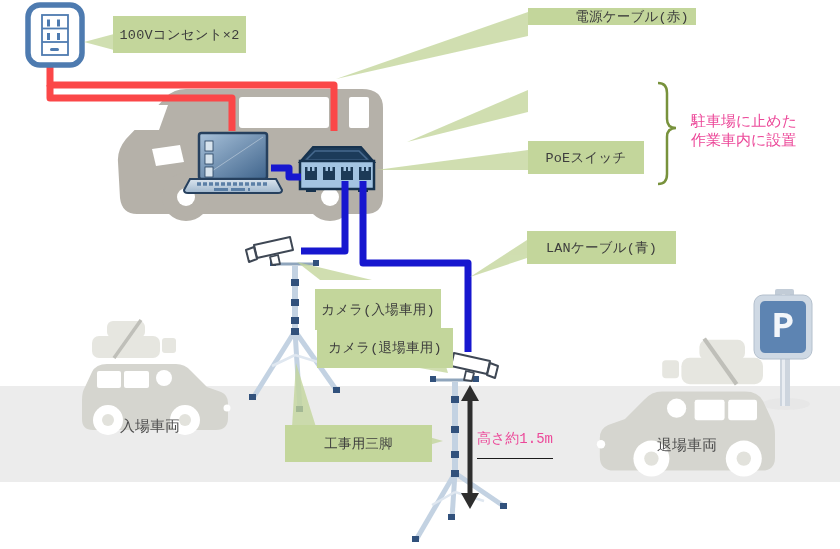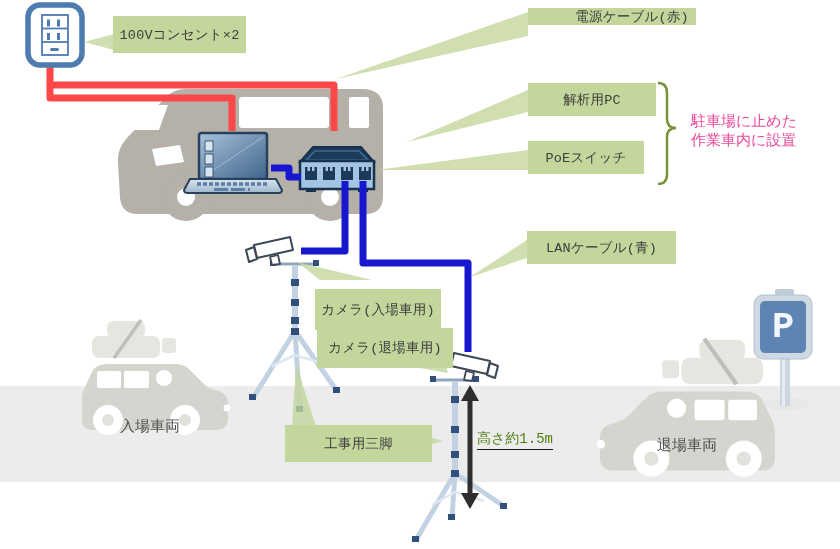--- a/index.html
+++ b/index.html
@@ -13,22 +13,22 @@
     display:flex;align-items:center;justify-content:center;text-align:center;
     letter-spacing:0.2px;
   }
   .note{
     position:absolute;left:691px;top:113px;color:#ec4899;font-size:15px;line-height:19px;
   }
   .car-label{
     position:absolute;color:#4f4f4f;font-size:15px;width:110px;text-align:center;
   }
   .height-label{
-    position:absolute;left:477px;top:430px;color:#4d7c0f;font-size:14px;
-    border-bottom:1.5px solid #1a1a1a;padding-bottom:1px;
+    position:absolute;left:477px;top:430px;color:#ec4899;font-size:14px;
+    border-bottom:1.5px solid #1a1a1a;padding-bottom:10px;
   }
   .p-letter{
     position:absolute;left:761px;top:303px;width:44px;height:48px;line-height:48px;
     text-align:center;color:#f2f6fa;font-size:37px;font-weight:bold;
   }
 </style>
 </head>
 <body>
 
 <div class="stage">
@@ -210,21 +210,20 @@
     <line x1="470" y1="399" x2="470" y2="495" stroke="#2e2e2e" stroke-width="5"></line>
     <polygon points="470,385 461,401 479,401" fill="#2e2e2e"></polygon>
     <polygon points="470,509 461,493 479,493" fill="#2e2e2e"></polygon>
   </g>
 
   <path d="M658,83 Q667,83 667,93 L667,119 Q667,128 676,128 Q667,128 667,137 L667,174 Q667,184 658,184" fill="none" stroke="#78923c" stroke-width="2.5"></path>
 </svg>
 
 <div class="callout" style="left:113px;top:16px;width:133px;height:37px;">100Vコンセント×2</div>
 <div class="callout" style="left:528px;top:8px;width:128px;height:17px;padding-left:40px;">電源ケーブル(赤)</div>
-<div class="callout" style="left:528px;top:83px;width:128px;height:33px;">解析用PC</div>
 <div class="callout" style="left:528px;top:141px;width:116px;height:33px;">PoEスイッチ</div>
 <div class="callout" style="left:527px;top:231px;width:149px;height:33px;">LANケーブル(青)</div>
 <div class="callout" style="left:315px;top:289px;width:126px;height:41px;">カメラ(入場車用)</div>
 <div class="callout" style="left:317px;top:328px;width:136px;height:40px;">カメラ(退場車用)</div>
 <div class="callout" style="left:285px;top:425px;width:147px;height:37px;">工事用三脚</div>
 
 <div class="note">
   <div>駐車場に止めた</div>
   <div>作業車内に設置</div>
 </div>

